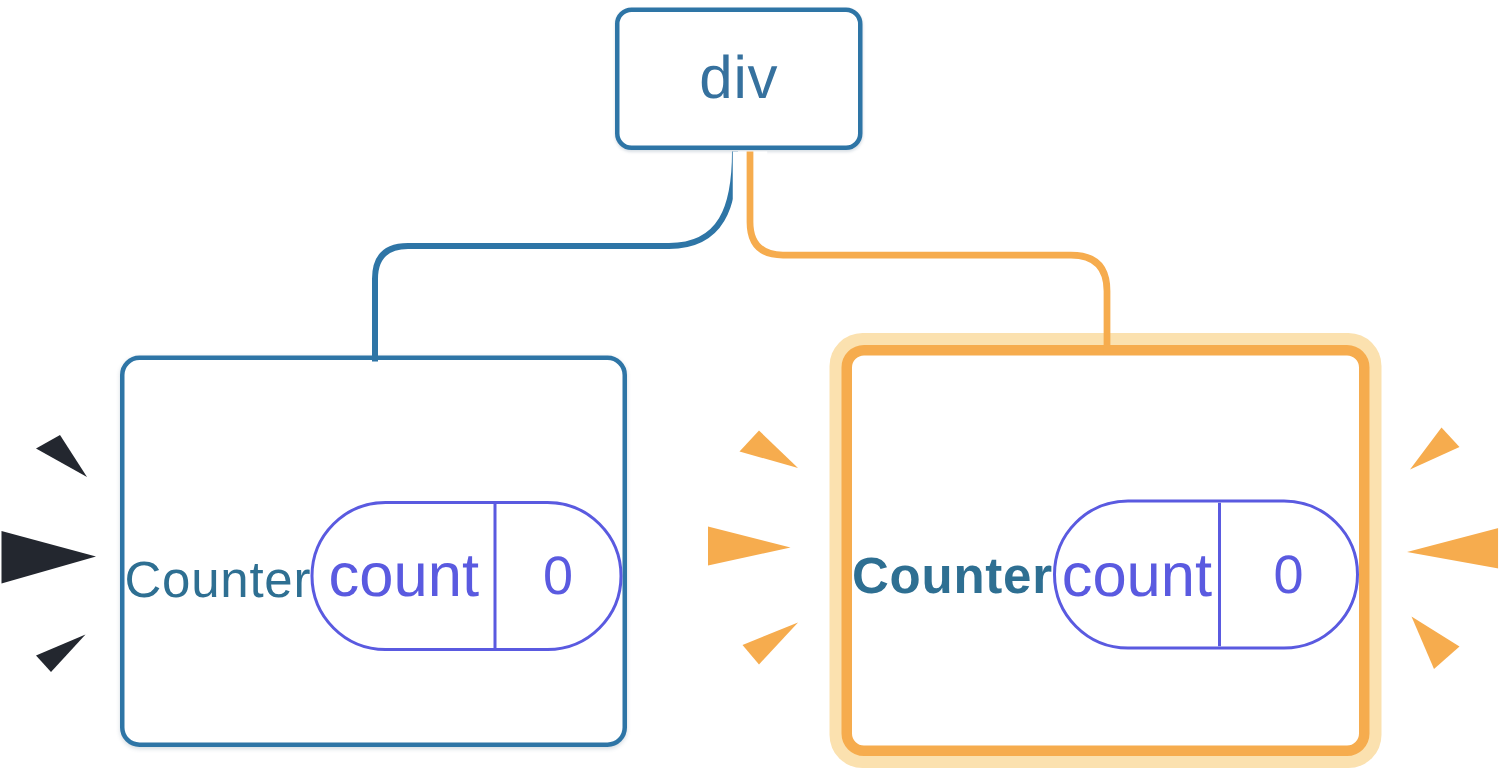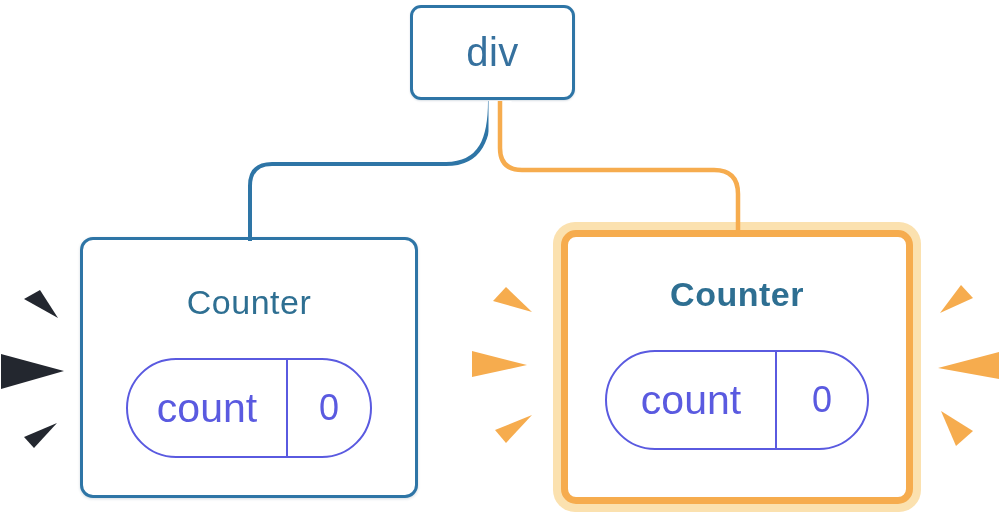--- a/index.html
+++ b/index.html
@@ -11,21 +11,21 @@
   .node-root{
     position:absolute;left:410px;top:5px;width:165px;height:95px;
     background:var(--card-bg);border:3px solid var(--blue);border-radius:11px;
     box-sizing:border-box;display:flex;align-items:center;justify-content:center;
     box-shadow:0 1px 2px rgba(45,80,110,.18);z-index:1;
   }
   .node-root .root-label{font-size:40px;color:var(--node-text);letter-spacing:.5px;}
   .counter-card{
     position:absolute;left:80px;top:237px;width:338px;height:261px;
     background:var(--card-bg);border:3px solid var(--blue);border-radius:13px;
-    box-sizing:border-box;display:flex;flex-direction:column;align-items:center;
+    box-sizing:border-box;display:flex;align-items:center;
     box-shadow:0 1px 3px rgba(45,80,110,.2);z-index:1;
   }
   .counter-ring{
     position:absolute;left:553px;top:222px;width:368px;height:290px;
     background:var(--orange-light);border-radius:22px;padding:8px;
     box-sizing:border-box;z-index:1;
   }
   .counter-card.highlighted{
     position:relative;left:0;top:0;width:100%;height:100%;
     border:7px solid var(--orange);border-radius:15px;box-shadow:none;

